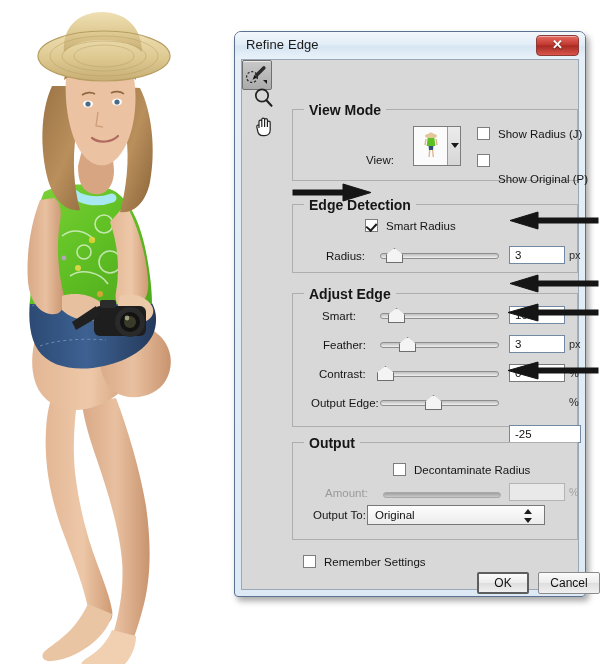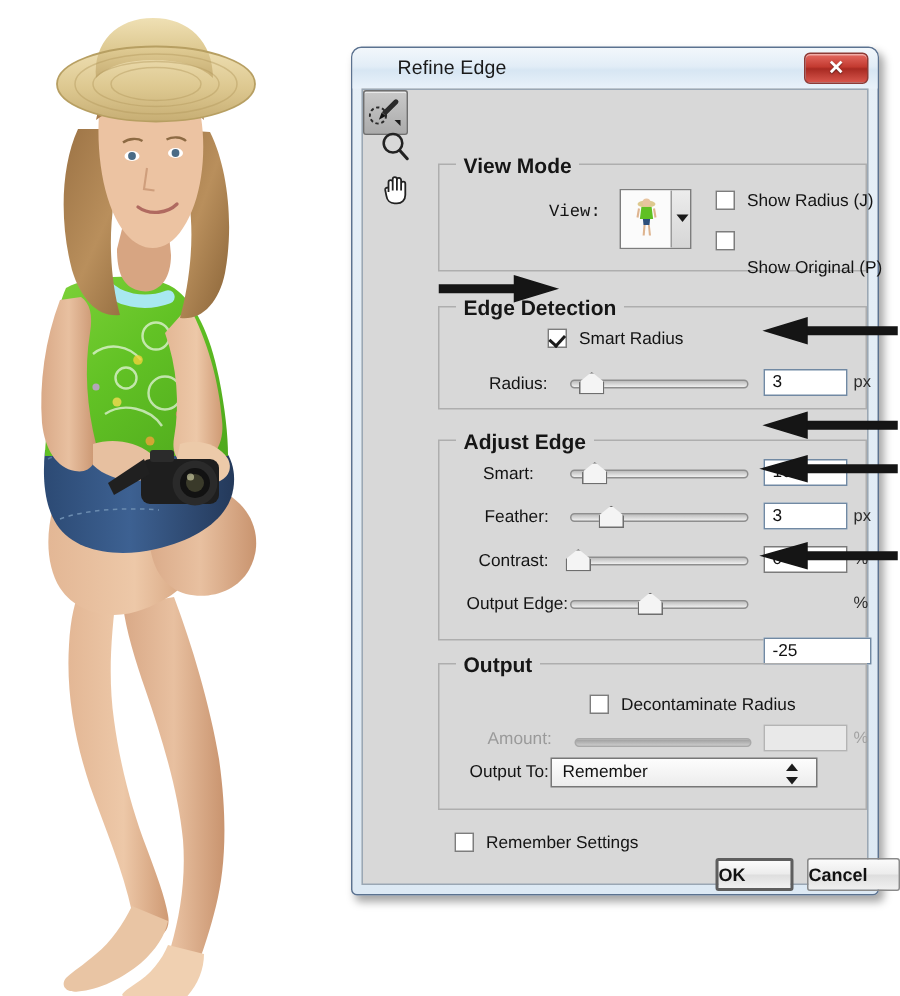--- a/index.html
+++ b/index.html
@@ -20,21 +20,21 @@
     box-shadow:3px 4px 6px rgba(0,0,0,.35);
     box-sizing:border-box;
   }
   #titlebar{
     position:absolute;left:0;top:0;right:0;height:27px;
     border-radius:6px 6px 0 0;
     background:linear-gradient(180deg,#f2f7fb 0%,#e2edf7 45%,#d7e6f3 55%,#e9f2fa 100%);
   }
   #title-text{
     position:absolute;left:11px;top:5px;font-size:13px;color:#1a1a1a;
-    font-family:"Liberation Sans",sans-serif;letter-spacing:.1px;margin-left:19px;
+    font-family:"Liberation Sans",sans-serif;letter-spacing:.1px;
   }
   #close-btn{
     position:absolute;right:6px;top:3px;width:41px;height:19px;
     border:1px solid #8d3b36;border-radius:4px;
     background:linear-gradient(180deg,#e46a62 0%,#c33a30 45%,#a82a22 52%,#d8564c 100%);
     box-shadow:inset 0 1px 0 rgba(255,255,255,.45);
     cursor:pointer;
   }
   #close-btn .x{
     position:absolute;left:0;right:0;top:1px;text-align:center;
@@ -150,23 +150,22 @@
     content:"";position:absolute;left:0;border-left:4.5px solid transparent;border-right:4.5px solid transparent;
   }
   #output-select .spin::before{top:0;border-bottom:5px solid #1c1c1c;}
   #output-select .spin::after{bottom:0;border-top:5px solid #1c1c1c;}
 
   
   .pbtn{
     position:absolute;height:22px;box-sizing:border-box;
     background:linear-gradient(180deg,#fbfbfb 0%,#ececec 48%,#dedede 52%,#f0f0f0 100%);
     border:1px solid #8a8a8a;border-radius:2px;cursor:pointer;
-    font-size:12px;color:#111;text-align:left;line-height:20px;
+    font-size:12px;color:#111;text-align:center;line-height:20px;
     font-family:"Liberation Sans",sans-serif;
-    font-weight:bold;
   }
   #btn-ok{left:235px;top:512px;width:52px;border:2px solid #5e5e5e;line-height:18px;}
   #btn-cancel{left:296px;top:512px;width:62px;}
 
   
   .arrow{position:absolute;pointer-events:none;}
 </style>
 </head>
 <body>
 
@@ -310,21 +309,21 @@
         <circle cx="9" cy="16" r="5.4" fill="none" stroke="#2a2a2a" stroke-width="1.3" stroke-dasharray="2.2 1.8"></circle>
         <path d="M19.8 5.6 L11.6 13.8 l2.4 2.4 L22.2 8 a1.7 1.7 0 0 0 -2.4 -2.4 Z" fill="#2b2b2b"></path>
         <path d="M11.4 14 L9.6 18.8 L14.2 16.4 Z" fill="#111"></path>
         <path d="M20 19 L24 19 L24 23 Z" fill="#1c1c1c"></path>
       </svg>
     </div>
 
     <div class="group" id="g-view">
       <div class="group-title">View Mode</div>
 
-      <div class="lbl" style="left:73px;top:25px;font-family:Liberation Mono, monospace;">View:</div>
+      <div class="lbl" style="left:73px;top:44px;">View:</div>
 
       <div id="view-combo">
         <div id="view-thumb">
           <svg width="34" height="38" viewBox="0 0 34 38">
             <rect width="34" height="38" fill="#fbfbfb"></rect>
             <ellipse cx="17" cy="9" rx="6" ry="2.4" fill="#ddc98f"></ellipse>
             <circle cx="17" cy="8" r="2.6" fill="#e8c49f"></circle>
             <path d="M13.6 11 h6.8 l1 8 h-8.8 Z" fill="#5fc023"></path>
             <path d="M14.6 19 h4.8 l-.4 4 h-4 Z" fill="#2e4f7a"></path>
             <path d="M15 23 l-.6 7 h1.4 l.6-7 Z M18 23 l.6 7 h1.4 l-.8-7 Z" fill="#deb48f"></path>
@@ -412,21 +411,21 @@
       <div class="slider dim" style="left:90px;top:44px;width:118px;">
         <div class="track"></div>
       </div>
       <div class="numfield dim" style="left:216px;top:40px;width:56px;">
         <span></span>
       </div>
       <div class="unit dim" style="left:276px;top:43px;">%</div>
 
       <div class="lbl" style="left:20px;top:66px;">Output To:</div>
       <div id="output-select">
-        <div class="val">Remember</div>
+        <div class="val">Original</div>
         <div class="spin"></div>
       </div>
     </div>
 
     <div class="cb" style="left:61px;top:495px;"></div>
     <div class="lbl" style="left:82px;top:496px;">Remember Settings</div>
 
     <div class="pbtn" id="btn-ok">OK</div>
     <div class="pbtn" id="btn-cancel">Cancel</div>
   </div>

